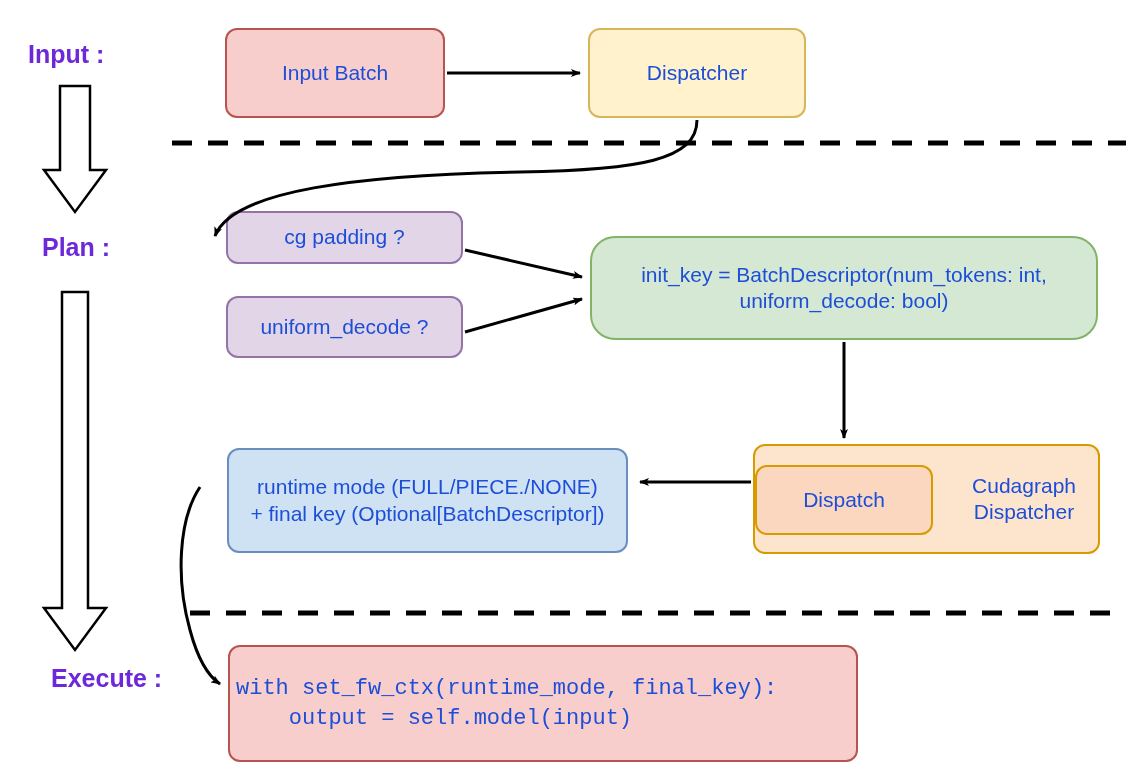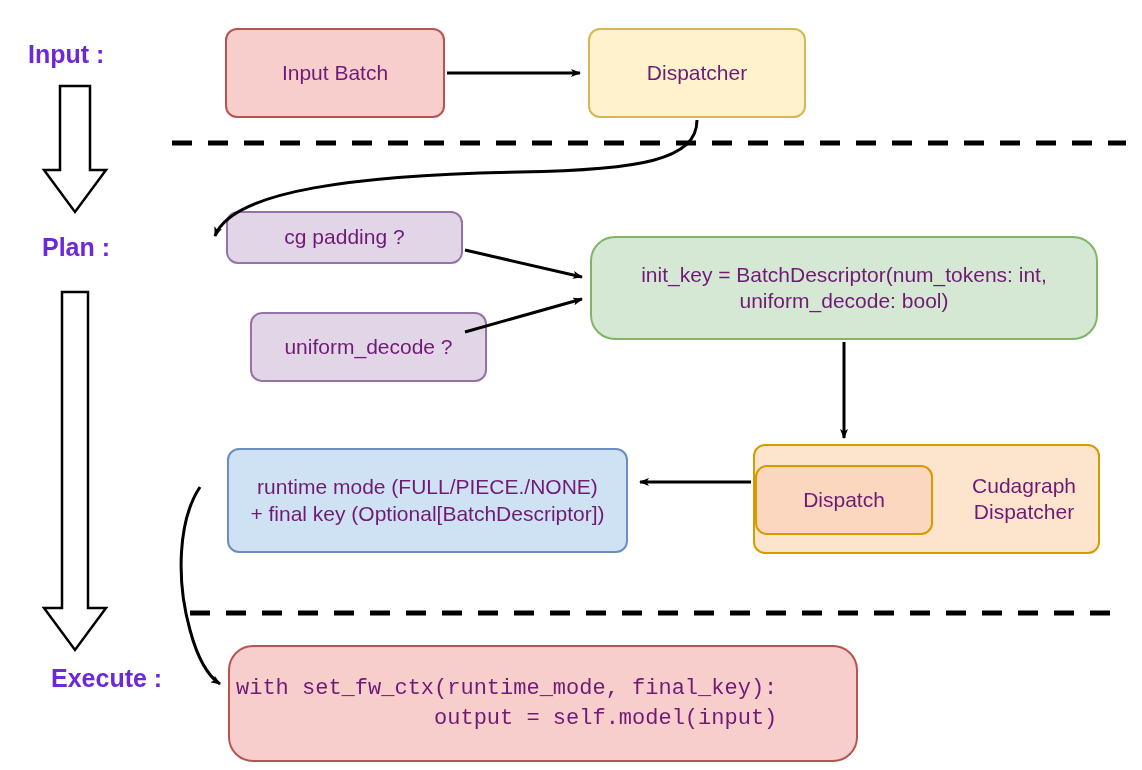--- a/index.html
+++ b/index.html
@@ -7,27 +7,27 @@
   #stage{position:relative;width:1142px;height:770px;background:#fff;}
 
   .stage-label{
     position:absolute;font-weight:bold;font-size:25px;color:#6d28d9;
     font-family:"Liberation Sans",sans-serif;white-space:nowrap;
   }
 
   .node{
     position:absolute;box-sizing:border-box;border-radius:12px;
     display:flex;align-items:center;justify-content:center;text-align:center;
-    font-family:"Liberation Sans",sans-serif;font-size:21px;color:#701a75;
+    font-family:"Liberation Sans",sans-serif;font-size:21px;color:#1d4ed8;
     line-height:1.25;border-width:2px;border-style:solid;
   }
   .node.code{
     font-family:"Liberation Mono",monospace;font-size:22px;
-    justify-content:flex-start;text-align:right;white-space:pre;
-    padding-left:6px;line-height:1.35;border-radius:25px;
+    justify-content:flex-start;text-align:left;white-space:pre;
+    padding-left:6px;line-height:1.35;
   }
 
   .n-pink   {background:#f8cecc;border-color:#b85450;}
   .n-yellow {background:#fff2cc;border-color:#d6b656;}
   .n-purple {background:#e1d5e7;border-color:#9673a6;}
   .n-green  {background:#d5e8d4;border-color:#82b366;border-radius:25px;}
   .n-blue   {background:#cfe2f3;border-color:#6c8ebf;}
   .n-orange-outer{background:#fde4cd;border-color:#d79b00;padding-left:12px;}
   .n-orange-inner{background:#fad7be;border-color:#d79b00;margin-top:20px;}
 
@@ -47,21 +47,21 @@
   </div>
 
   <div class="node n-yellow" style="left:588px;top:28px;width:218px;height:90px;">
     <span>Dispatcher</span>
   </div>
 
   <div class="node n-purple" style="left:226px;top:211px;width:237px;height:53px;">
     <span>cg padding ?</span>
   </div>
 
-  <div class="node n-purple" style="left:226px;top:312px;width:237px;height:70px;margin-left:24px;">
+  <div class="node n-purple" style="left:226px;top:296px;width:237px;height:62px;">
     <span>uniform_decode ?</span>
   </div>
 
   <div class="node n-green" style="left:590px;top:236px;width:508px;height:104px;white-space:pre-line;">
     <span>init_key = BatchDescriptor(num_tokens: int,
 uniform_decode: bool)</span>
   </div>
 
   <div class="node n-orange-outer" style="left:753px;top:444px;width:347px;height:110px;justify-content:flex-end;padding-right:22px;white-space:pre-line;">
     <span>Cudagraph

